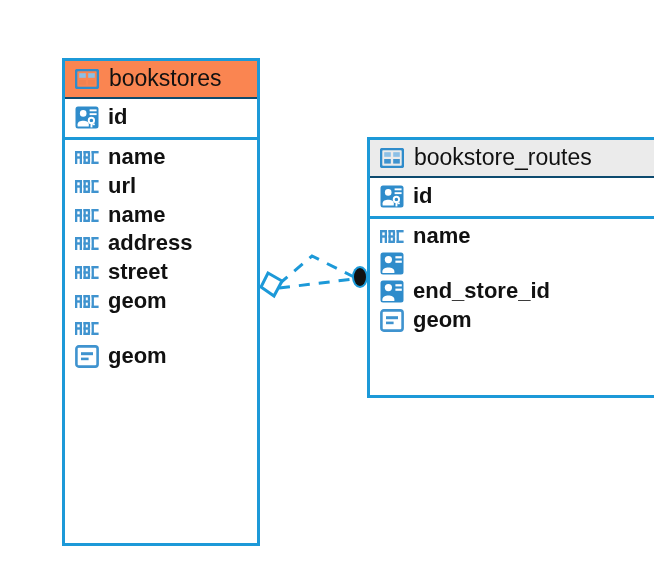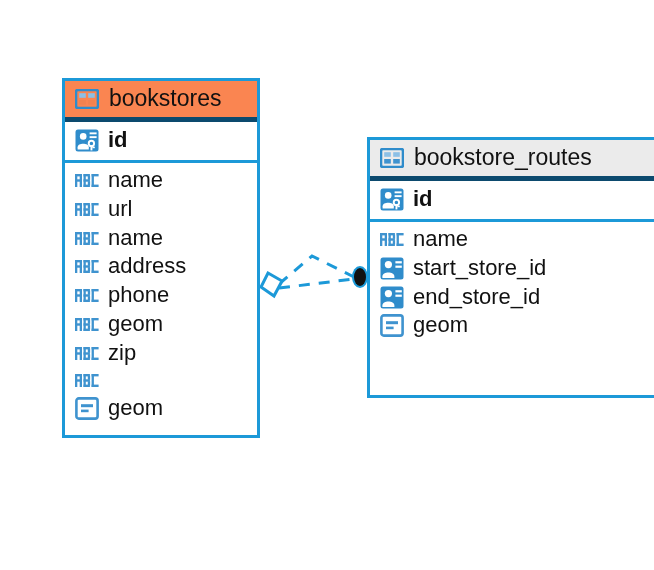--- a/index.html
+++ b/index.html
@@ -38,26 +38,27 @@
     padding: 4px 10px 5px 9px;
     font-size: 23px;
     color: #111111;
     line-height: 1.18;
     white-space: nowrap;
   }
   .entity-header.orange { background: #fa8551; }
   .entity-header.grey   { background: #ebebeb; }
 
   .pk-section {
-    border-top: 5px solid #0c4a6e;
+    border-top: 2px solid #0c4a6e;
     border-bottom: 3px solid #1c99d8;
     padding: 4px 10px 5px 9px;
   }
   .field-section {
     padding: 3px 10px 6px 9px;
+    font-weight: bold;
   }
 
   .field {
     display: flex;
     align-items: center;
     gap: 8px;
     font-size: 22px;
     color: #111111;
     line-height: 1.22;
     white-space: nowrap;
@@ -101,21 +102,21 @@
     <g>
       <path d="M 268 273 L 282 281 L 274 296 L 261 287 Z" fill="#ffffff" stroke="#1c99d8" stroke-width="3" stroke-linejoin="miter"></path>
     </g>
 
     <g>
       <ellipse cx="360" cy="277" rx="8" ry="11" fill="#1c99d8"></ellipse>
       <ellipse cx="360" cy="277" rx="6" ry="9" fill="#111111"></ellipse>
     </g>
   </svg>
 
-  <div class="entity" style="left:62px; top:58px; width:198px; height:360px;margin-top:20px;">
+  <div class="entity" style="left:62px; top:58px; width:198px; height:488px;">
 
     <div class="entity-header orange">
       <span class="icon">
         <svg width="24" height="20" viewBox="0 0 24 20">
           <rect x="1" y="1" width="22" height="18" rx="2" fill="none" stroke="#2f8ccb" stroke-width="2.6"></rect>
           <rect x="4.2" y="4.2" width="6.6" height="4.6" fill="#8cc0e6"></rect>
           <rect x="13.2" y="4.2" width="6.6" height="4.6" fill="#8cc0e6"></rect>
           <rect x="4.2" y="11" width="6.6" height="4.6" fill="#f2824f"></rect>
           <rect x="13.2" y="11" width="6.6" height="4.6" fill="#f2824f"></rect>
         </svg>
@@ -243,21 +244,21 @@
               <rect x="12.8" y="1.6" width="2.3" height="4.2"></rect>
                 <rect x="8.5" y="5.3" width="6.4" height="2.4"></rect>
               <rect x="12.8" y="7.2" width="2.3" height="4.2"></rect>
                 <rect x="8.5" y="10.6" width="6.4" height="2.4"></rect>
               <rect x="16.6" y="0" width="7" height="2.4"></rect>
                 <rect x="16.6" y="0" width="2.3" height="13"></rect>
               <rect x="16.6" y="10.6" width="7" height="2.4"></rect>
             </g>
           </svg>
         </span>
-        <span class="label">phone</span>
+        <span class="label">street</span>
       </div>
       <div class="field">
         <span class="icon">
           <svg width="24" height="13" viewBox="0 0 24 13">
             <g fill="#3f93cf">
               <rect x="0" y="0" width="7" height="2.4"></rect>
                 <rect x="0" y="0" width="2.3" height="13"></rect>
               <rect x="4.7" y="0" width="2.3" height="13"></rect>
                 <rect x="0" y="5.3" width="7" height="2.4"></rect>
               <rect x="8.5" y="0" width="6.4" height="2.4"></rect>
@@ -266,42 +267,20 @@
                 <rect x="8.5" y="5.3" width="6.4" height="2.4"></rect>
               <rect x="12.8" y="7.2" width="2.3" height="4.2"></rect>
                 <rect x="8.5" y="10.6" width="6.4" height="2.4"></rect>
               <rect x="16.6" y="0" width="7" height="2.4"></rect>
                 <rect x="16.6" y="0" width="2.3" height="13"></rect>
               <rect x="16.6" y="10.6" width="7" height="2.4"></rect>
             </g>
           </svg>
         </span>
         <span class="label">geom</span>
-      </div>
-      <div class="field">
-        <span class="icon">
-          <svg width="24" height="13" viewBox="0 0 24 13">
-            <g fill="#3f93cf">
-              <rect x="0" y="0" width="7" height="2.4"></rect>
-                <rect x="0" y="0" width="2.3" height="13"></rect>
-              <rect x="4.7" y="0" width="2.3" height="13"></rect>
-                <rect x="0" y="5.3" width="7" height="2.4"></rect>
-              <rect x="8.5" y="0" width="6.4" height="2.4"></rect>
-                <rect x="8.5" y="0" width="2.3" height="13"></rect>
-              <rect x="12.8" y="1.6" width="2.3" height="4.2"></rect>
-                <rect x="8.5" y="5.3" width="6.4" height="2.4"></rect>
-              <rect x="12.8" y="7.2" width="2.3" height="4.2"></rect>
-                <rect x="8.5" y="10.6" width="6.4" height="2.4"></rect>
-              <rect x="16.6" y="0" width="7" height="2.4"></rect>
-                <rect x="16.6" y="0" width="2.3" height="13"></rect>
-              <rect x="16.6" y="10.6" width="7" height="2.4"></rect>
-            </g>
-          </svg>
-        </span>
-        <span class="label">zip</span>
       </div>
       <div class="field">
         <span class="icon">
           <svg width="24" height="13" viewBox="0 0 24 13">
             <g fill="#3f93cf">
               <rect x="0" y="0" width="7" height="2.4"></rect>
                 <rect x="0" y="0" width="2.3" height="13"></rect>
               <rect x="4.7" y="0" width="2.3" height="13"></rect>
                 <rect x="0" y="5.3" width="7" height="2.4"></rect>
               <rect x="8.5" y="0" width="6.4" height="2.4"></rect>
@@ -390,21 +369,20 @@
       <div class="field">
         <span class="icon">
           <svg width="24" height="23" viewBox="0 0 24 23">
             <rect x="0.5" y="0.5" width="23" height="22" rx="2.5" fill="#2f8ccb"></rect>
             <circle cx="8.4" cy="7.6" r="3.6" fill="#ffffff"></circle>
             <path d="M 2.4 19.4 C 2.4 14.2 14.4 14.2 14.4 19.4 L 14.4 21 L 2.4 21 Z" fill="#ffffff"></path>
             <rect x="15.4" y="4.2" width="6.4" height="2.2" fill="#ffffff"></rect>
             <rect x="15.4" y="8.6" width="6.4" height="2.2" fill="#ffffff"></rect>
           </svg>
         </span>
-        <span class="label">start_store_id</span>
       </div>
 
       <div class="field">
         <span class="icon">
           <svg width="24" height="23" viewBox="0 0 24 23">
             <rect x="0.5" y="0.5" width="23" height="22" rx="2.5" fill="#2f8ccb"></rect>
             <circle cx="8.4" cy="7.6" r="3.6" fill="#ffffff"></circle>
             <path d="M 2.4 19.4 C 2.4 14.2 14.4 14.2 14.4 19.4 L 14.4 21 L 2.4 21 Z" fill="#ffffff"></path>
             <rect x="15.4" y="4.2" width="6.4" height="2.2" fill="#ffffff"></rect>
             <rect x="15.4" y="8.6" width="6.4" height="2.2" fill="#ffffff"></rect>

